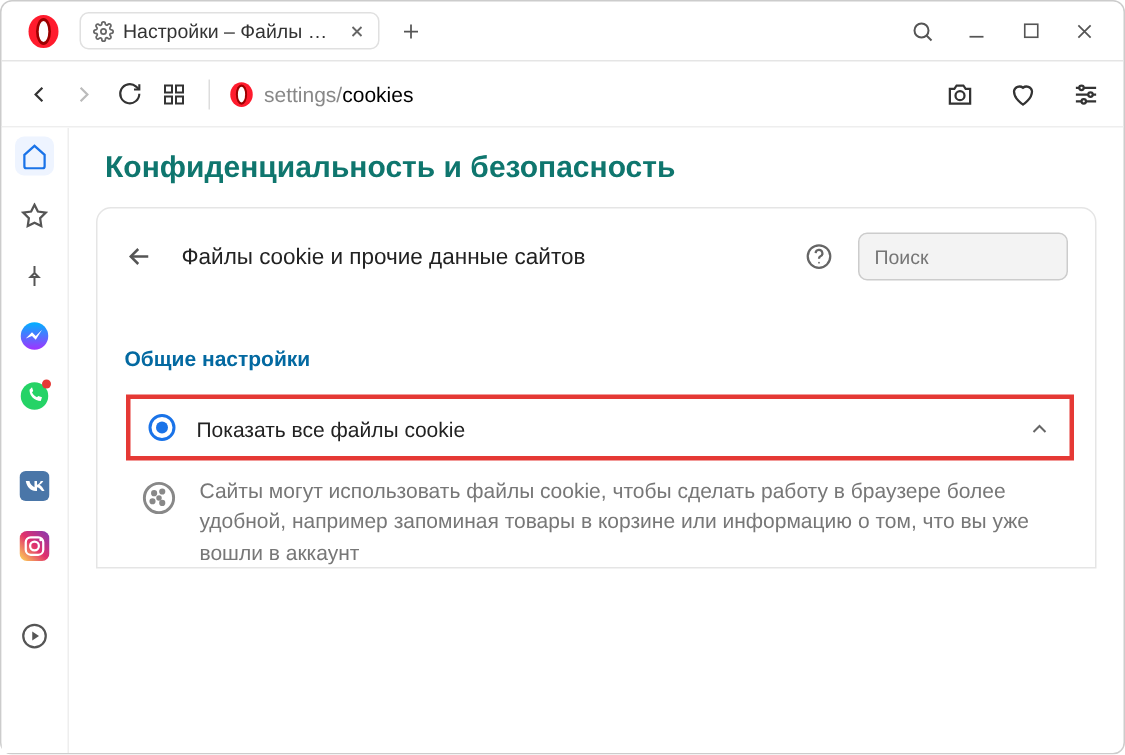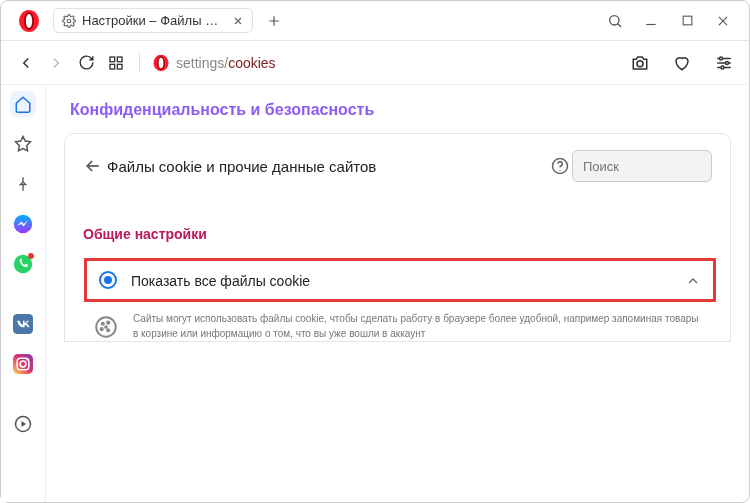--- a/index.html
+++ b/index.html
@@ -12,48 +12,48 @@
   .tab .title { white-space: nowrap; overflow: hidden; text-overflow: ellipsis; flex: 1; }
   .tab .close { margin-left: 8px; color: #666; cursor: pointer; }
   .newtab { margin-left: 10px; color: #666; cursor: pointer; font-size: 16px; padding: 4px; }
   .spacer { flex: 1; }
   .winbtn { width: 28px; height: 28px; display: flex; align-items: center; justify-content: center; color: #555; cursor: pointer; margin: 0 4px; }
   .addrbar { height: 44px; display: flex; align-items: center; padding: 0 10px; border-bottom: 1px solid #eee; }
   .navbtn { width: 30px; height: 30px; display: flex; align-items: center; justify-content: center; color: #555; cursor: pointer; }
   .sep { width: 1px; height: 20px; background: #ddd; margin: 0 8px; }
   .opera-small { width: 18px; height: 18px; margin: 0 6px 0 4px; }
   .url { font-size: 14px; color: #888; }
-  .url .path { color: #7f1d1d; }
+  .url .path { color: #000000; }
   .addr-right { display: flex; align-items: center; gap: 12px; margin-left: auto; }
   .body { flex: 1; display: flex; overflow: hidden; }
   .sidebar { width: 45px; background: #fff; border-right: 1px solid #eee; display: flex; flex-direction: column; align-items: center; padding-top: 6px; gap: 14px; }
   .sideicon { width: 26px; height: 26px; display: flex; align-items: center; justify-content: center; cursor: pointer; border-radius: 6px; position: relative; }
   .sideicon.active { background: #eef4ff; }
   .badge-dot { position: absolute; top: 2px; right: 2px; width: 6px; height: 6px; border-radius: 50%; background: #e53935; }
   .content { flex: 1; padding: 16px 0 0 0; overflow: hidden; }
   .searchbox { margin: 0 20px 24px auto; width: 305px; height: 38px; border: 1px solid #d0d0d0; border-radius: 20px; display: flex; align-items: center; padding: 0 14px; }
   .searchbox input { border: none; outline: none; flex: 1; font-size: 14px; background: transparent; }
   .searchbox .sicon { color: #666; }
-  h2.section { font-size: 16px; font-weight: 600; color: #8b5cf6; padding: 0 24px 14px 24px; }
+  h2.section { font-size: 20px; font-weight: 600; color: #0f766e; padding: 0 24px 14px 24px; }
   .panel { margin: 0 18px; border: 1px solid #e5e5e5; border-top-left-radius: 10px; border-top-right-radius: 10px; }
-  .panel-head { display: flex; align-items: center; padding: 16px 18px; }
+  .panel-head { display: flex; align-items: center; padding: 16px 18px; gap: 14px; }
   .backarrow { color: #555; cursor: pointer; width: 24px; display: flex; }
   .panel-title { font-size: 15px; color: #222; flex: 1; font-weight: 500; }
   .helpicon { color: #666; width: 24px; display: flex; align-items: center; justify-content: center; cursor: pointer; }
   .panel-search { width: 140px; height: 32px; border: 1px solid #ccc; background: #f3f3f3; border-radius: 6px; display: flex; padding: 0 10px; }
   .panel-search input { border: none; outline: none; flex: 1; font-size: 13px; background: transparent; }
-  .subhead { font-size: 14px; font-weight: 600; padding: 28px 18px 10px 18px; color: #be185d; }
+  .subhead { font-size: 14px; font-weight: 600; padding: 28px 18px 10px 18px; color: #0369a1; }
   .setting-row { margin: 6px 14px 0 19px; border: 3px solid #e53935; padding: 10px 12px; display: flex; align-items: flex-end; gap: 14px; }
   .radio { width: 18px; height: 18px; border: 2px solid #1a73e8; border-radius: 50%; display: flex; align-items: center; justify-content: center; }
   .radio-dot { width: 8px; height: 8px; background: #1a73e8; border-radius: 50%; }
   .setting-label { font-size: 14px; color: #222; flex: 1; }
   .chev { color: #666; cursor: pointer; }
   .desc-row { display: flex; padding: 10px 28px 0 28px; gap: 14px; align-items: flex-start; }
   .cookie-icon { width: 26px; height: 26px; flex-shrink: 0; margin-top: 2px; }
-  .desc-text { font-size: 10px; color: #777; line-height: 1.45; }
+  .desc-text { font-size: 14px; color: #777; line-height: 1.45; }
   svg { display: block; }
 </style>
 </head>
 <body>
 
 <div class="window">
 
   <div class="titlebar">
     <div class="opera-logo">
       <svg viewBox="0 0 24 24" width="24" height="24">

